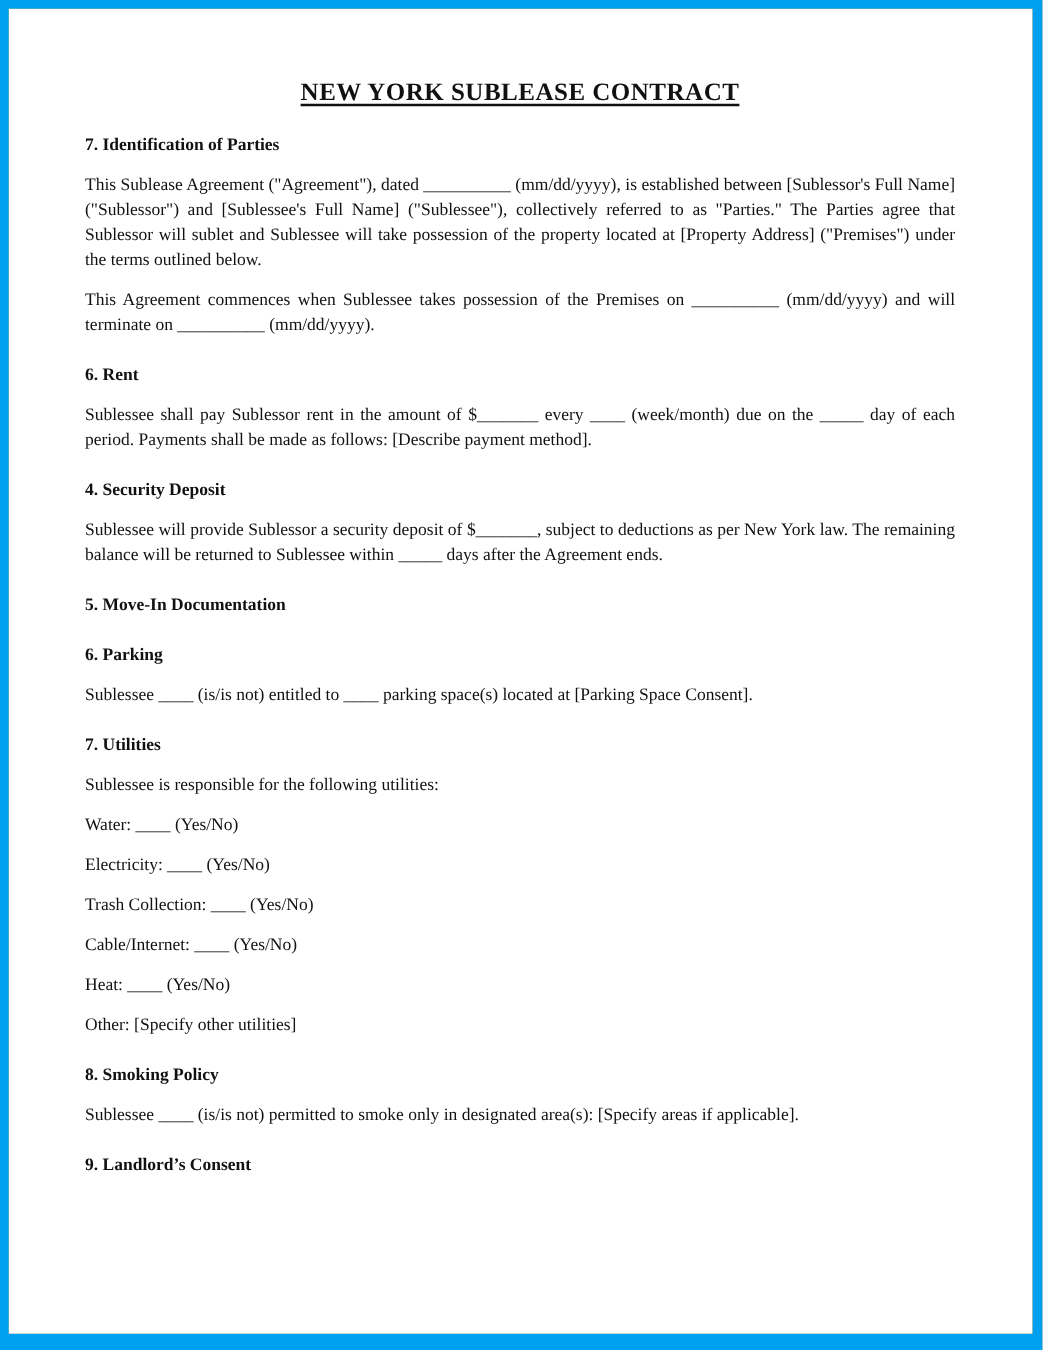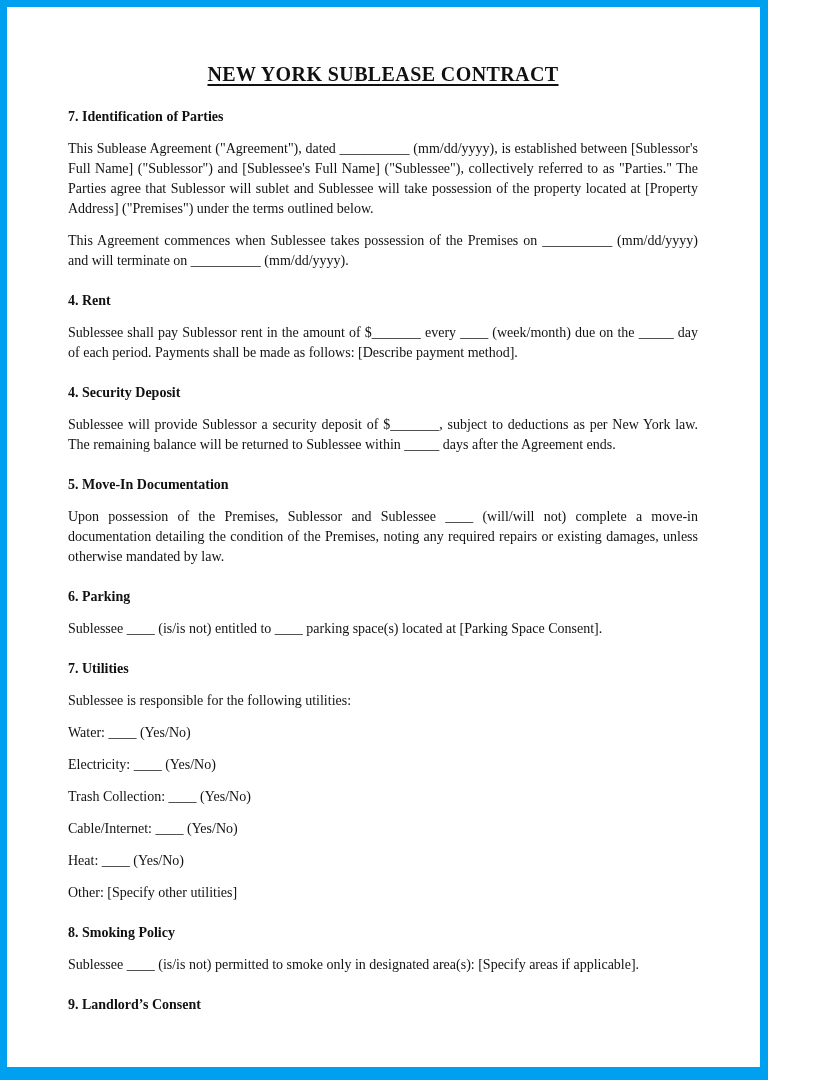--- a/index.html
+++ b/index.html
@@ -9,21 +9,21 @@
   body {
     width: 834px;
     height: 1080px;
     overflow: hidden;
     background: #ffffff;
     font-family: "Liberation Serif", "DejaVu Serif", serif;
     color: #111111;
   }
   .doc-frame {
     box-sizing: border-box;
-    width: 768px;
+    width: 834px;
     height: 1080px;
     border-style: solid;
     border-color: #00A0F0;
     border-width: 7px 8px 13px 7px;
     background: #14532d;
   }
   .doc-page {
     box-sizing: border-box;
     width: 100%;
     height: 100%;
@@ -58,26 +58,25 @@
 </head>
 <body>
 
 <div class="doc-frame">
   <div class="doc-page">
     <h1 class="doc-title">NEW YORK SUBLEASE CONTRACT</h1>
     <div>
         <h2 class="sec-heading">7. Identification of Parties</h2>
         <p class="para">This Sublease Agreement ("Agreement"), dated __________ (mm/dd/yyyy), is established between [Sublessor's Full Name] ("Sublessor") and [Sublessee's Full Name] ("Sublessee"), collectively referred to as "Parties." The Parties agree that Sublessor will sublet and Sublessee will take possession of the property located at [Property Address] ("Premises") under the terms outlined below.</p>
         <p class="para">This Agreement commences when Sublessee takes possession of the Premises on __________ (mm/dd/yyyy) and will terminate on __________ (mm/dd/yyyy).</p>
-        <h2 class="sec-heading">4. Rent</h2>
+        <h2 class="sec-heading">6. Rent</h2>
         <p class="para">Sublessee shall pay Sublessor rent in the amount of $_______ every ____ (week/month) due on the _____ day of each period. Payments shall be made as follows: [Describe payment method].</p>
         <h2 class="sec-heading">4. Security Deposit</h2>
         <p class="para">Sublessee will provide Sublessor a security deposit of $_______, subject to deductions as per New York law. The remaining balance will be returned to Sublessee within _____ days after the Agreement ends.</p>
         <h2 class="sec-heading">5. Move-In Documentation</h2>
-        <p class="para">Upon possession of the Premises, Sublessor and Sublessee ____ (will/will not) complete a move-in documentation detailing the condition of the Premises, noting any required repairs or existing damages, unless otherwise mandated by law.</p>
         <h2 class="sec-heading">6. Parking</h2>
         <p class="para">Sublessee ____ (is/is not) entitled to ____ parking space(s) located at [Parking Space Consent].</p>
         <h2 class="sec-heading">7. Utilities</h2>
         <p class="para">Sublessee is responsible for the following utilities:</p>
         <p class="para">Water: ____ (Yes/No)</p>
         <p class="para">Electricity: ____ (Yes/No)</p>
         <p class="para">Trash Collection: ____ (Yes/No)</p>
         <p class="para">Cable/Internet: ____ (Yes/No)</p>
         <p class="para">Heat: ____ (Yes/No)</p>
         <p class="para">Other: [Specify other utilities]</p>

